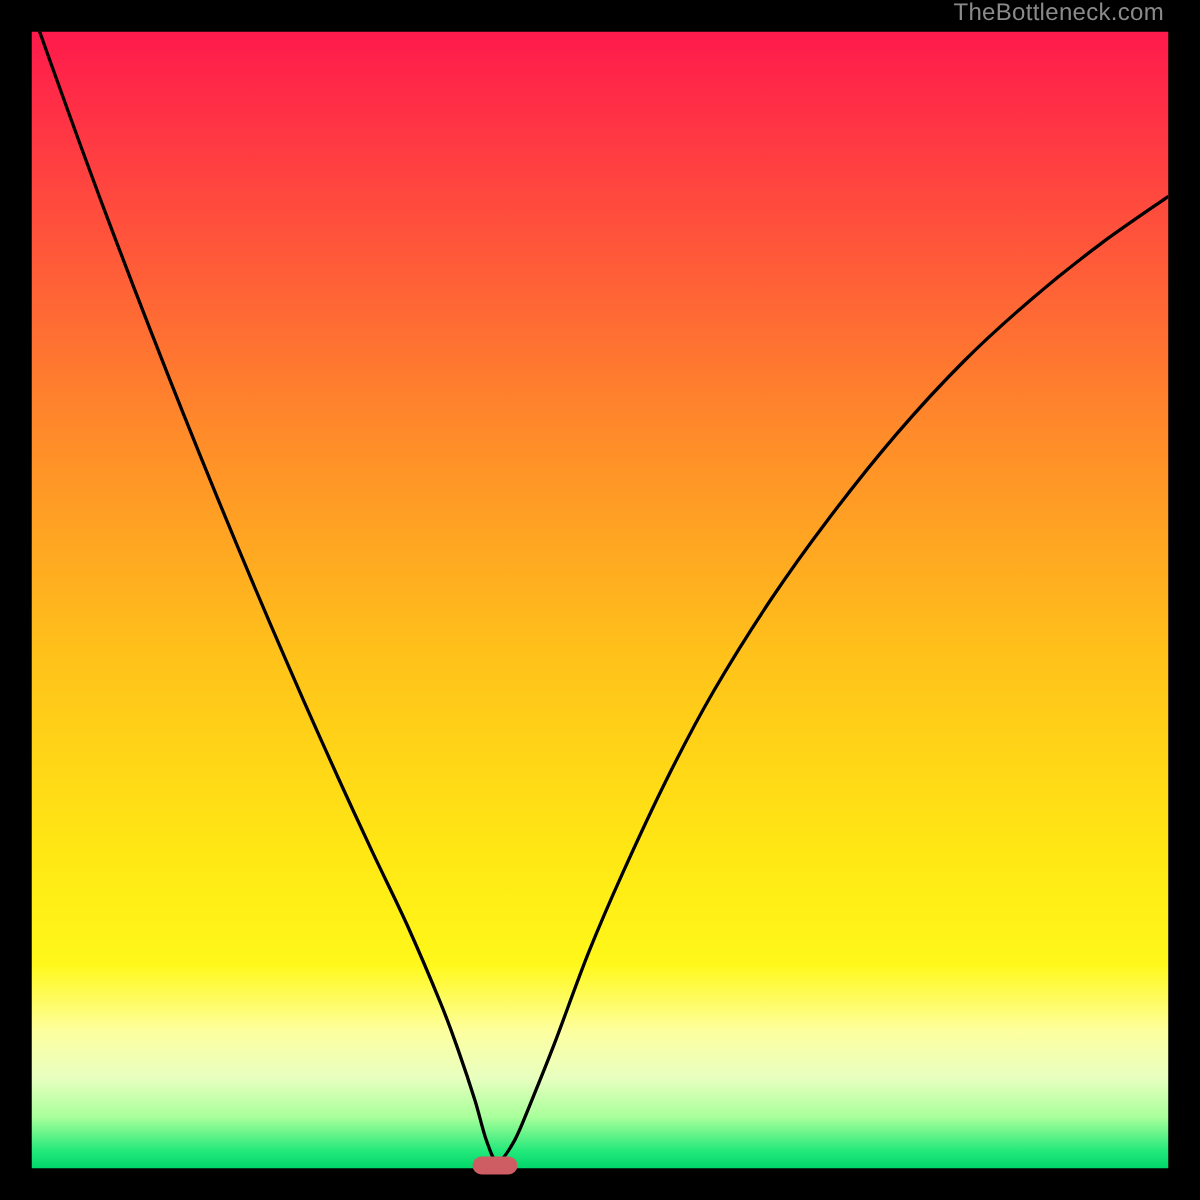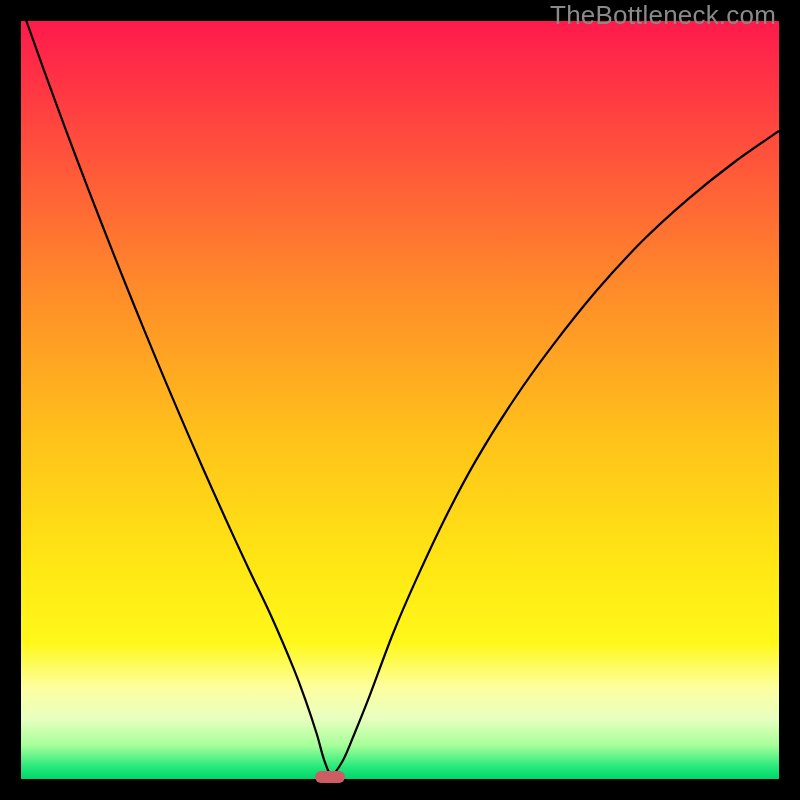--- a/index.html
+++ b/index.html
@@ -17,21 +17,21 @@
     top: 21px;
     width: 758px;
     height: 758px;
     background: #000;
   }
   .watermark {
     position: absolute;
     top: 0px;
     right: 24px;
     color: #8a8a8a;
-    font-size: 26px;
+    font-size: 16px;
     font-weight: 500;
     letter-spacing: 0.2px;
     z-index: 20;
   }
   svg {
     display: block;
   }
   .marker {
     position: absolute;
     width: 30px;

